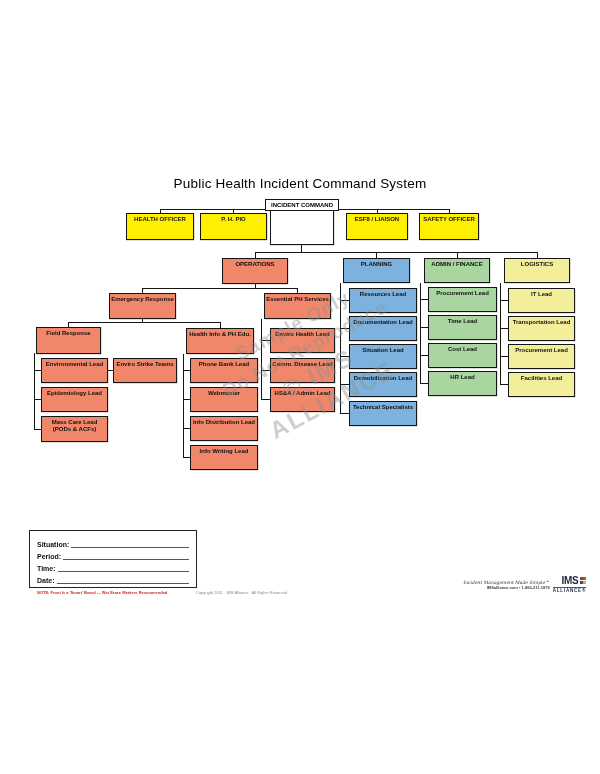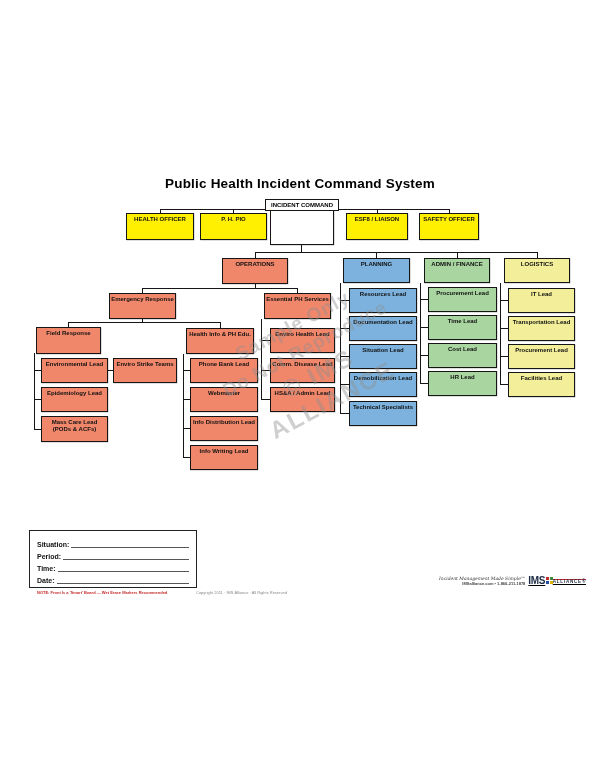--- a/index.html
+++ b/index.html
@@ -3,21 +3,21 @@
 <meta charset="utf-8">
 <style>
   html,body{margin:0;padding:0;}
   body{
     width:600px;height:774px;position:relative;background:#ffffff;overflow:hidden;
     font-family:"Liberation Sans",sans-serif;
   }
   #poster{position:absolute;inset:0;background:#ffffff;}
   #chart-title{
     position:absolute;top:176px;left:0;width:600px;text-align:center;
-    font-size:13.5px;font-weight:bold;color:#000;letter-spacing:.2px;
+    font-size:13.5px;font-weight:normal;color:#000;letter-spacing:.2px;
   }
   
   .node{
     position:absolute;box-sizing:border-box;border:1px solid #151515;
     font-size:6px;font-weight:bold;color:#111;text-align:center;
     padding-top:1.5px;line-height:7px;
     box-shadow:0.5px 0.5px 0 rgba(0,0,0,.25);
   }
   .node.white{background:#ffffff;}
   .node.yellow{background:#ffef00;}
@@ -48,21 +48,21 @@
   .form-row{display:flex;align-items:flex-end;height:12px;}
   .form-label{font-size:7px;font-weight:bold;color:#111;white-space:nowrap;}
   .form-line{flex:1;border-bottom:1px solid #555;margin-left:2px;height:8px;}
   
   #footer-note{position:absolute;left:37px;top:590px;font-size:4px;color:#c42a2a;font-weight:bold;}
   #footer-copyright{position:absolute;left:196px;top:590px;font-size:4px;color:#8a8a8a;}
   #brand{position:absolute;right:14px;top:576px;display:flex;align-items:center;gap:3px;}
   #brand .brand-text{text-align:right;}
   #brand .tagline{font-family:"DejaVu Serif",serif;font-style:italic;font-size:4.5px;color:#333;}
   #brand .contact{font-size:4px;font-weight:bold;color:#444;}
-  #logo{display:flex;align-items:center;line-height:1;text-decoration:underline;}
+  #logo{display:flex;flex-direction:column;align-items:flex-end;line-height:1;}
   #logo .logo-top{display:flex;align-items:flex-start;gap:1px;}
   #logo .ims{font-size:10px;font-weight:900;color:#1b2a45;letter-spacing:-0.3px;}
   #logo .grid{display:grid;grid-template-columns:3px 3px;grid-template-rows:3px 3px;gap:0.5px;margin-top:1px;}
   #logo .grid i{display:block;}
   #logo .alliance{font-size:4.5px;font-weight:bold;color:#1b2a45;letter-spacing:.8px;border-top:1px solid #c42a2a;margin-top:1px;padding-top:0.5px;}
 </style>
 </head>
 <body>
 
 <div id="poster">

